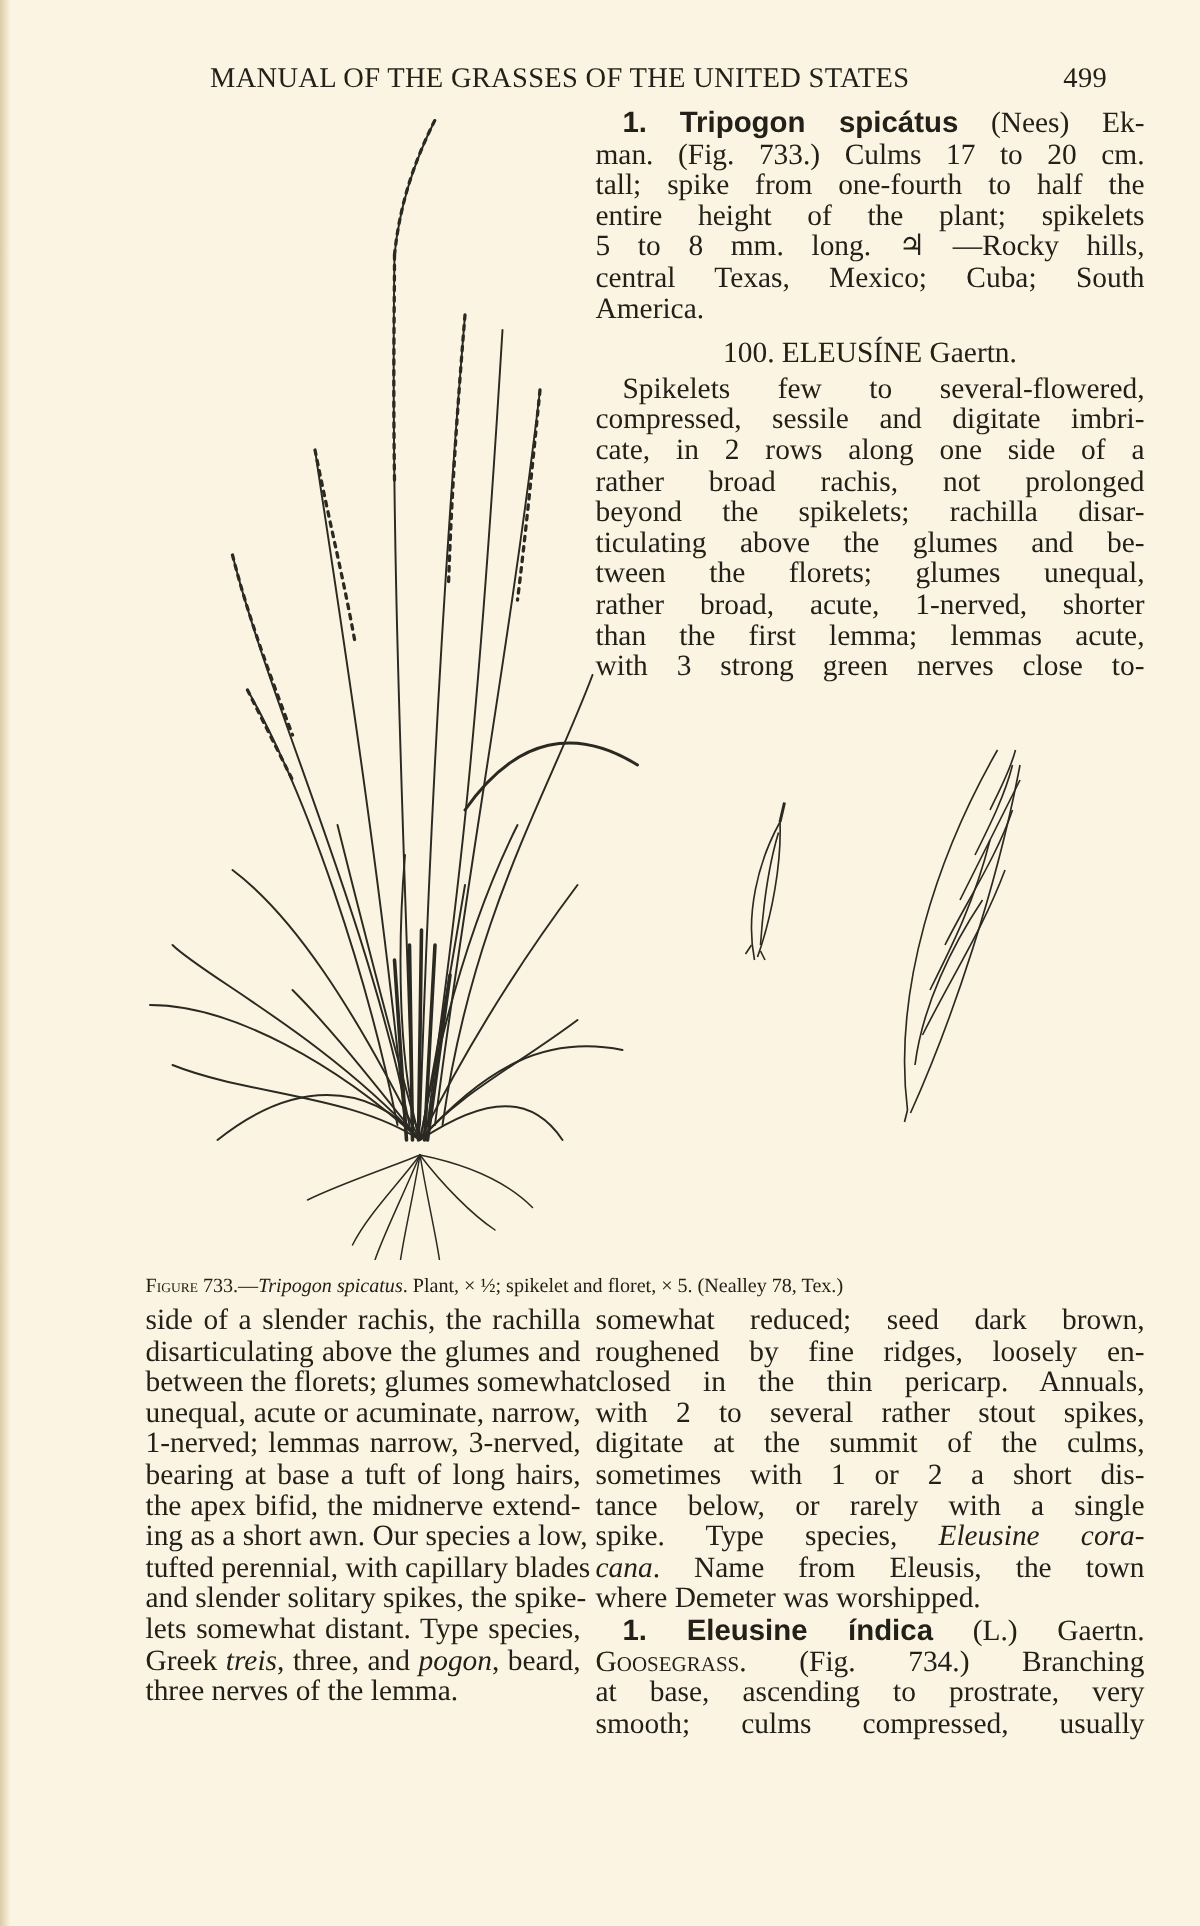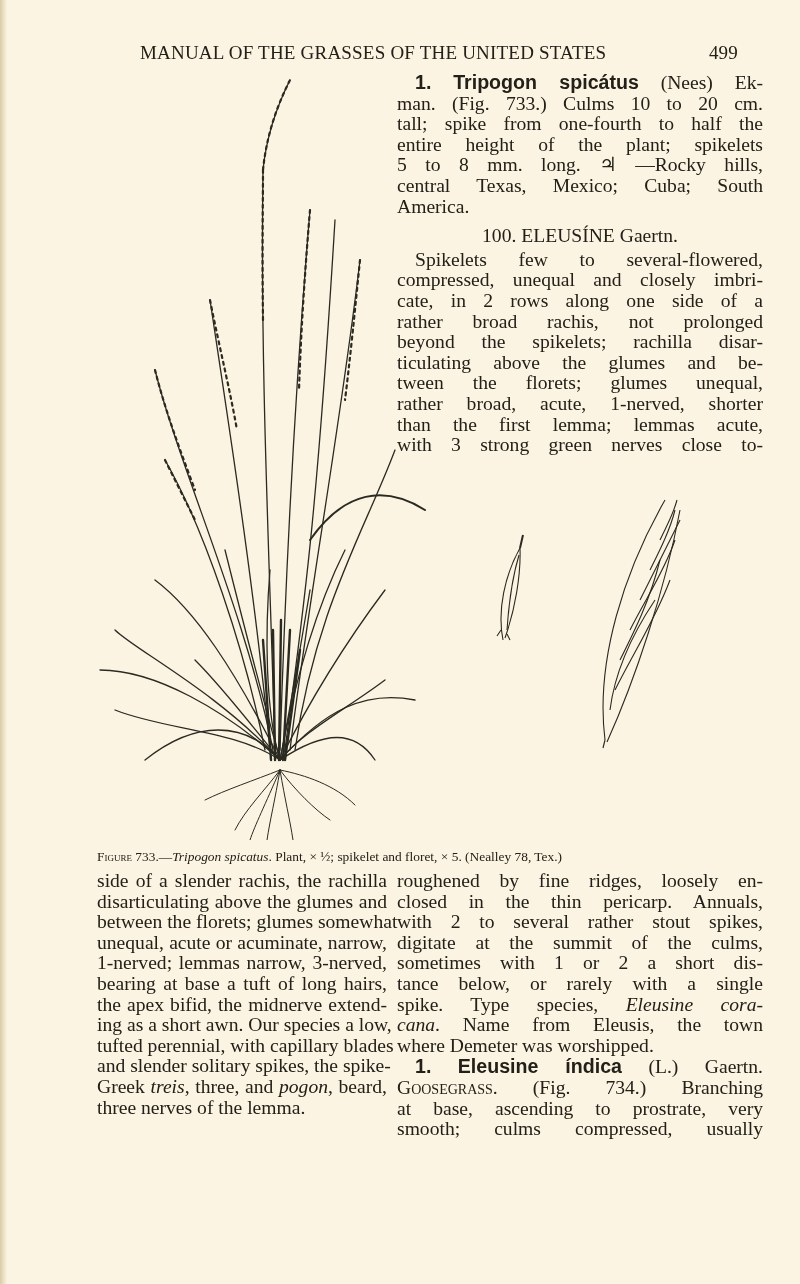--- a/index.html
+++ b/index.html
@@ -122,31 +122,31 @@
     <path d="M535 560 C 550 530, 570 500, 580 470"></path>
     <path d="M545 530 C 560 500, 575 470, 585 450"></path>
     <path d="M555 500 C 565 480, 575 460, 580 440"></path>
     <path d="M565 470 C 572 455, 578 445, 582 430"></path>
     <path d="M510 670 L 508 678"></path>
   </g>
 </svg>
 
 <div class="col right-upper">
   <span class="line indent"><span class="bold">1.</span> <span class="bold">Tripogon spicátus</span> <span>(Nees) Ek-</span></span>
-  <span class="line">man. (Fig. 733.) Culms 10 to 20 cm.</span>
+  <span class="line">man. (Fig. 733.) Culms 17 to 20 cm.</span>
   <span class="line">tall; spike from one-fourth to half the</span>
   <span class="line">entire height of the plant; spikelets</span>
   <span class="line">5 to 8 mm. long.  ♃  —Rocky hills,</span>
   <span class="line">central Texas, Mexico; Cuba; South</span>
   <span class="line last">America.</span>
 
   <p class="genus-head">100. ELEUSÍNE Gaertn.</p>
 
   <span class="line indent">Spikelets few to several-flowered,</span>
-  <span class="line">compressed, unequal and closely imbri-</span>
+  <span class="line">compressed, sessile and digitate imbri-</span>
   <span class="line">cate, in 2 rows along one side of a</span>
   <span class="line">rather broad rachis, not prolonged</span>
   <span class="line">beyond the spikelets; rachilla disar-</span>
   <span class="line">ticulating above the glumes and be-</span>
   <span class="line">tween the florets; glumes unequal,</span>
   <span class="line">rather broad, acute, 1-nerved, shorter</span>
   <span class="line">than the first lemma; lemmas acute,</span>
   <span class="line">with 3 strong green nerves close to-</span>
 </div>
 
@@ -158,25 +158,27 @@
   <span class="line">side of a slender rachis, the rachilla</span>
   <span class="line">disarticulating above the glumes and</span>
   <span class="line">between the florets; glumes somewhat</span>
   <span class="line">unequal, acute or acuminate, narrow,</span>
   <span class="line">1-nerved; lemmas narrow, 3-nerved,</span>
   <span class="line">bearing at base a tuft of long hairs,</span>
   <span class="line">the apex bifid, the midnerve extend-</span>
   <span class="line">ing as a short awn. Our species a low,</span>
   <span class="line">tufted perennial, with capillary blades</span>
   <span class="line">and slender solitary spikes, the spike-</span>
+  <span class="line">lets somewhat distant. Type species,</span>
   <span class="line"><span>Greek </span><span class="ital">treis</span><span>, three, and </span><span class="ital">pogon</span><span>, beard,</span></span>
   <span class="line last">three nerves of the lemma.</span>
 </div>
 
 <div class="col right-lower">
+  <span class="line">somewhat reduced; seed dark brown,</span>
   <span class="line">roughened by fine ridges, loosely en-</span>
   <span class="line">closed in the thin pericarp. Annuals,</span>
   <span class="line">with 2 to several rather stout spikes,</span>
   <span class="line">digitate at the summit of the culms,</span>
   <span class="line">sometimes with 1 or 2 a short dis-</span>
   <span class="line">tance below, or rarely with a single</span>
   <span class="line"><span>spike. Type species, </span><span class="ital">Eleusine cora-</span></span>
   <span class="line"><span class="ital">cana</span><span>. Name from Eleusis, the town</span></span>
   <span class="line last">where Demeter was worshipped.</span>
   <span class="line indent"><span class="bold">1.</span> <span class="bold">Eleusine índica</span><span> (L.) Gaertn.</span></span>

